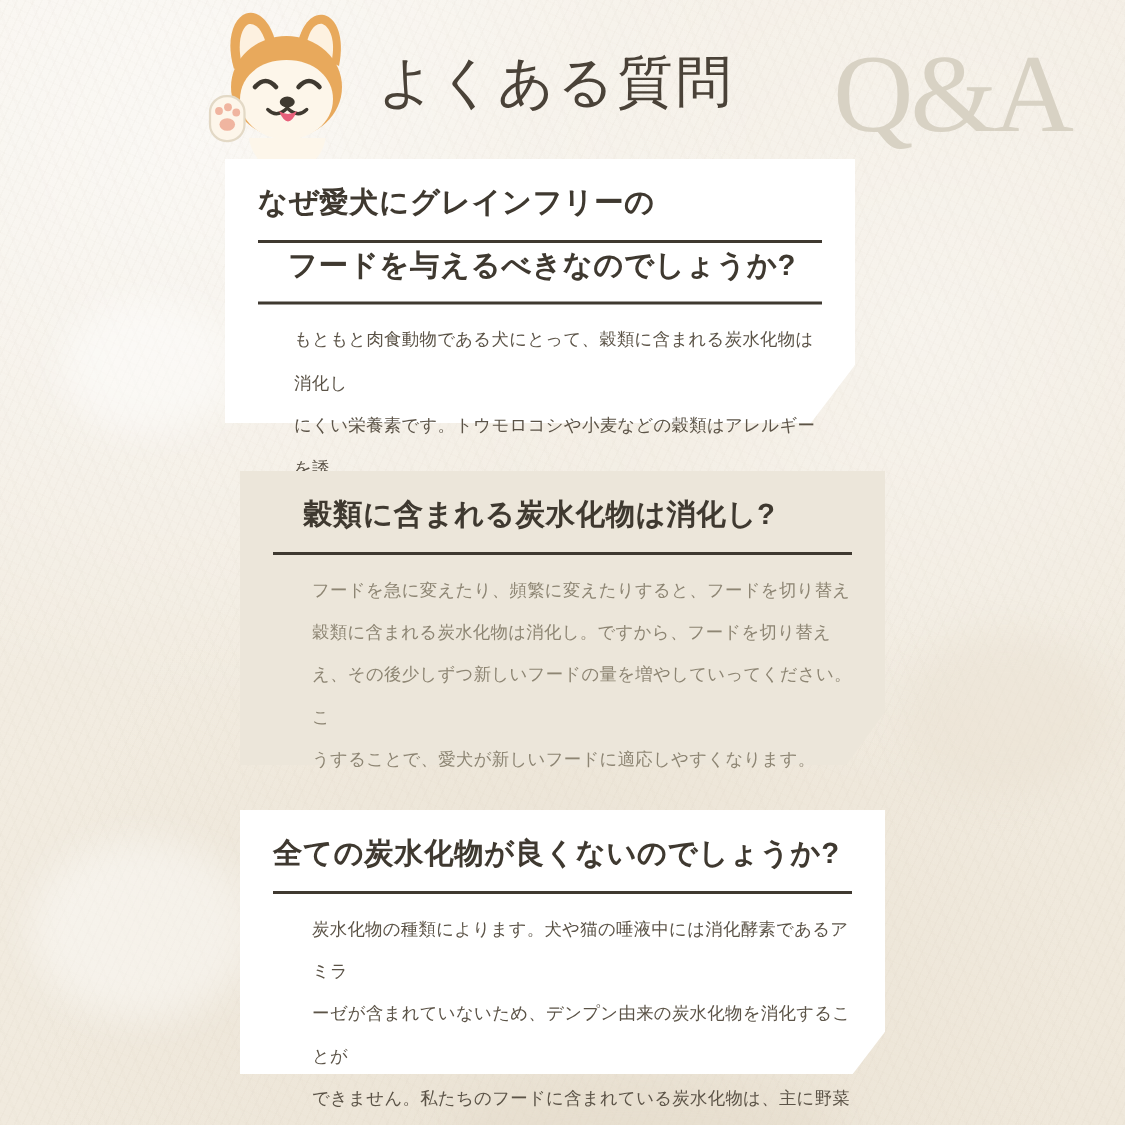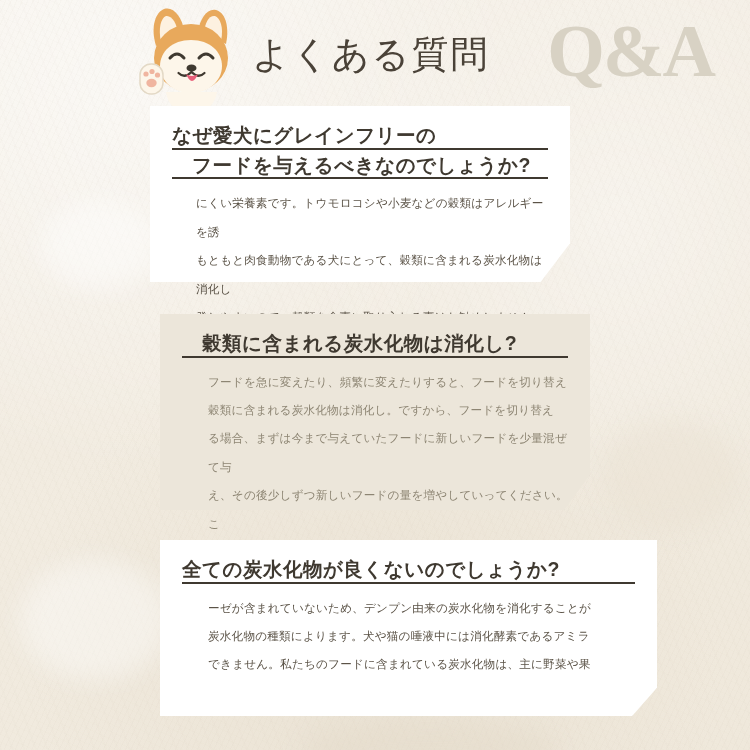--- a/index.html
+++ b/index.html
@@ -43,23 +43,23 @@
   }
 
   
   .header {
     position: relative;
     height: 110px;
   }
   .qa-watermark {
     position: absolute;
     right: 36px;
-    top: 14px;
+    top: 26px;
     font-size: 74px;
-    font-weight: bold;
+    font-weight: normal;
     letter-spacing: -2px;
     color: #d8d2c4;
     font-family: "Liberation Serif", "DejaVu Serif", serif;
     line-height: 1;
     user-select: none;
   }
   .header-title {
     position: absolute;
     left: 252px;
     top: 30px;
@@ -105,21 +105,21 @@
     padding: 16px 22px 14px 22px;
   }
   .q-line {
     display: block;
     font-size: 19.5px;
     font-weight: bold;
     letter-spacing: .5px;
     color: #3f3930;
     line-height: 1.42;
     position: relative;
-    padding-bottom: 0;
+    padding-bottom: 12px;
     margin-bottom: 2px;
   }
   .q-line::after {
     content: "";
     position: absolute;
     left: 0; right: 0; bottom: 0;
     height: 2px;
     background: #3f3930;
   }
   .q-line.indent { text-indent: 20px; }
@@ -131,21 +131,21 @@
     color: #5b5347;
     letter-spacing: .2px;
     padding-left: 24px;
   }
   .card-2 .a-line { color: #8d8573; padding-left: 26px; }
   .card-3 .a-line { padding-left: 26px; }
 
   
   .card-1 { left: 150px; top: 106px; width: 420px; height: 176px; }
   .card-2 { left: 160px; top: 314px; width: 430px; height: 196px; }
-  .card-3 { left: 160px; top: 540px; width: 497px; height: 176px; }
+  .card-3 { left: 160px; top: 540px; width: 430px; height: 176px; }
 </style>
 </head>
 <body>
 
 <div class="page">
   <div class="grain"></div>
   <div class="blotch" style="left:40px;  top:200px; width:120px; height:90px;  background:rgba(255,255,255,.45);"></div>
   <div class="blotch" style="left:600px; top:420px; width:140px; height:110px; background:rgba(233,224,208,.45);"></div>
   <div class="blotch" style="left:20px;  top:560px; width:150px; height:120px; background:rgba(255,255,255,.40);"></div>
   <div class="blotch" style="left:300px; top:720px; width:260px; height:60px;  background:rgba(226,216,198,.40);"></div>
@@ -191,50 +191,49 @@
   </div>
 
   <section class="card card-1">
     <div class="card-shape"></div>
     <div class="card-inner">
       <div class="q-block">
         <span class="q-line">なぜ愛犬にグレインフリーの</span>
         <span class="q-line indent">フードを与えるべきなのでしょうか?</span>
       </div>
       <div>
+        <span class="a-line">もともと肉食動物である犬にとって、穀類に含まれる炭水化物は消化し</span>
         <span class="a-line">にくい栄養素です。トウモロコシや小麦などの穀類はアレルギーを誘</span>
-        <span class="a-line">もともと肉食動物である犬にとって、穀類に含まれる炭水化物は消化し</span>
         <span class="a-line">発しやすいので、穀類を食事に取り入れる事はお勧めしません。</span>
       </div>
     </div>
   </section>
 
   <section class="card card-2">
     <div class="card-shape"></div>
     <div class="card-inner">
       <div class="q-block">
         <span class="q-line indent">穀類に含まれる炭水化物は消化し?</span>
       </div>
       <div>
         <span class="a-line">フードを急に変えたり、頻繁に変えたりすると、フードを切り替え</span>
         <span class="a-line">穀類に含まれる炭水化物は消化し。ですから、フードを切り替え</span>
-        <span class="a-line">る場合、まずは今まで与えていたフードに新しいフードを少量混ぜて与</span>
         <span class="a-line">え、その後少しずつ新しいフードの量を増やしていってください。こ</span>
         <span class="a-line">うすることで、愛犬が新しいフードに適応しやすくなります。</span>
       </div>
     </div>
   </section>
 
   <section class="card card-3">
     <div class="card-shape"></div>
     <div class="card-inner">
       <div class="q-block">
         <span class="q-line">全ての炭水化物が良くないのでしょうか?</span>
       </div>
       <div>
+        <span class="a-line">炭水化物の種類によります。犬や猫の唾液中には消化酵素であるアミラ</span>
         <span class="a-line">ーゼが含まれていないため、デンプン由来の炭水化物を消化することが</span>
-        <span class="a-line">炭水化物の種類によります。犬や猫の唾液中には消化酵素であるアミラ</span>
         <span class="a-line">できません。私たちのフードに含まれている炭水化物は、主に野菜や果</span>
 
       </div>
     </div>
   </section>
 </div>
 
 </body></html>

